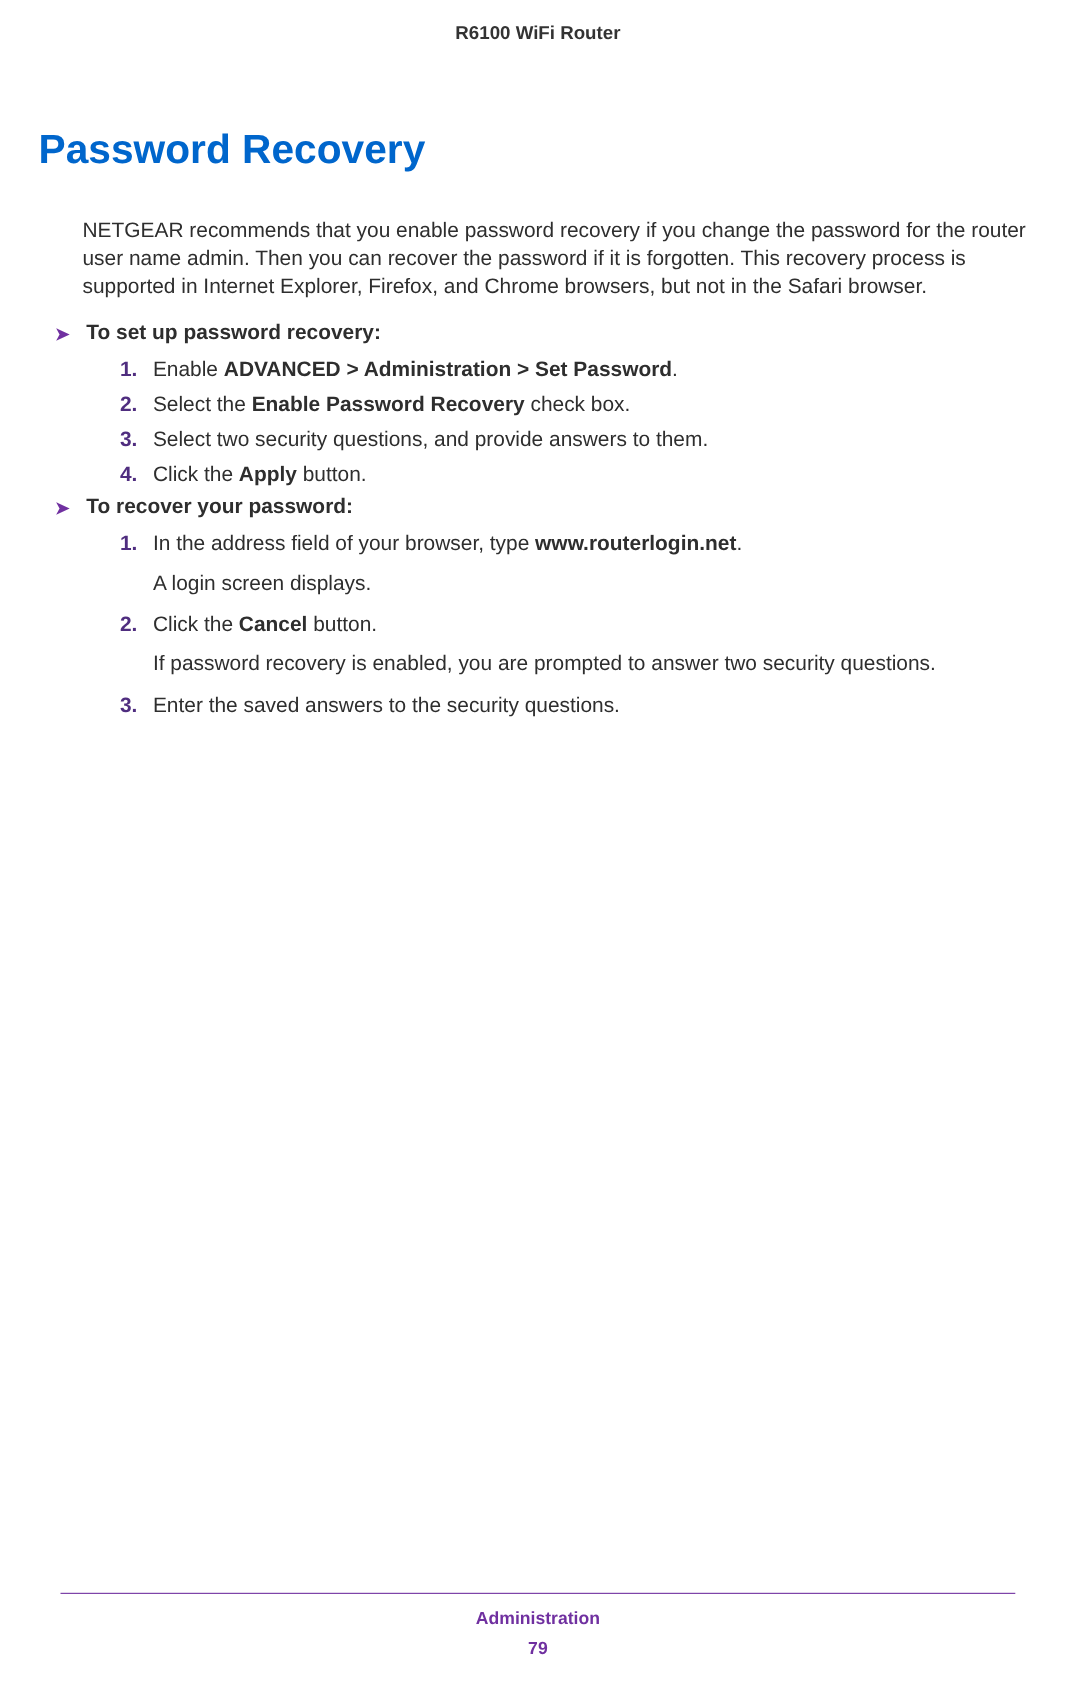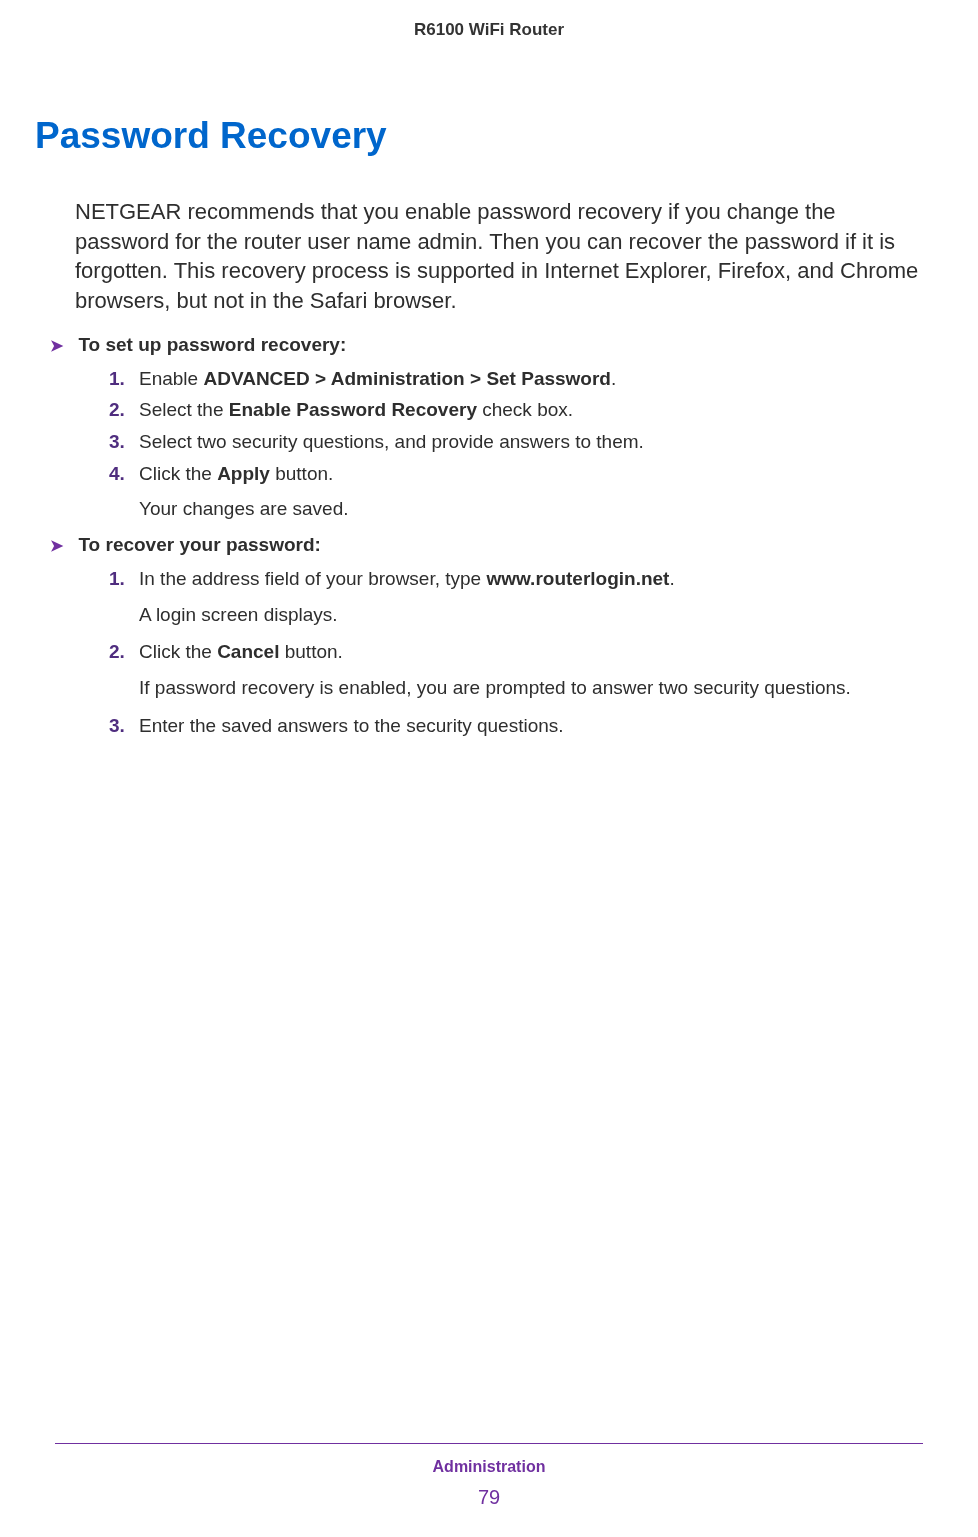--- a/index.html
+++ b/index.html
@@ -25,21 +25,21 @@
     .content {
       padding: 75px 35px 0 35px;
     }
     .section-title {
       font-size: 37px;
       font-weight: bold;
       color: #0066cc;
       margin-bottom: 40px;
     }
     .intro {
-      font-size: 22px;
+      font-size: 19px;
       line-height: 1.35;
       color: #2e2e2e;
       margin-left: 40px;
       margin-right: 10px;
       margin-bottom: 18px;
     }
     .procedure-heading {
       display: flex;
       align-items: flex-start;
       margin-left: 15px;
@@ -93,22 +93,22 @@
       border-top: 1.5px solid #7030a0;
       margin: 0 55px 14px 55px;
     }
     .footer-chapter {
       font-size: 16px;
       font-weight: bold;
       color: #7030a0;
       margin-bottom: 10px;
     }
     .footer-page {
-      font-size: 20px;
-      font-weight: normal;
+      font-size: 16px;
+      font-weight: bold;
       color: #7030a0;
     }
   </style>
 </head>
 <body>
 
 <div class="header">
   <span>R6100 WiFi Router</span>
 </div>
 
@@ -132,21 +132,20 @@
       <span class="text"><span>Select the </span><span class="bold">Enable Password Recovery</span><span> check box.</span></span>
     </li>
     <li class="step">
       <span class="num">3.</span>
       <span class="text">Select two security questions, and provide answers to them.</span>
     </li>
     <li class="step">
       <span class="num">4.</span>
       <span class="text">
         <span>Click the </span><span class="bold">Apply</span><span> button.</span>
-        <div class="sub">Your changes are saved.</div>
       </span>
     </li>
   </ol>
 
   <div class="procedure-heading">
     <span class="arrow">➤</span>
     <span>To recover your password:</span>
   </div>
 
   <ol class="steps">

